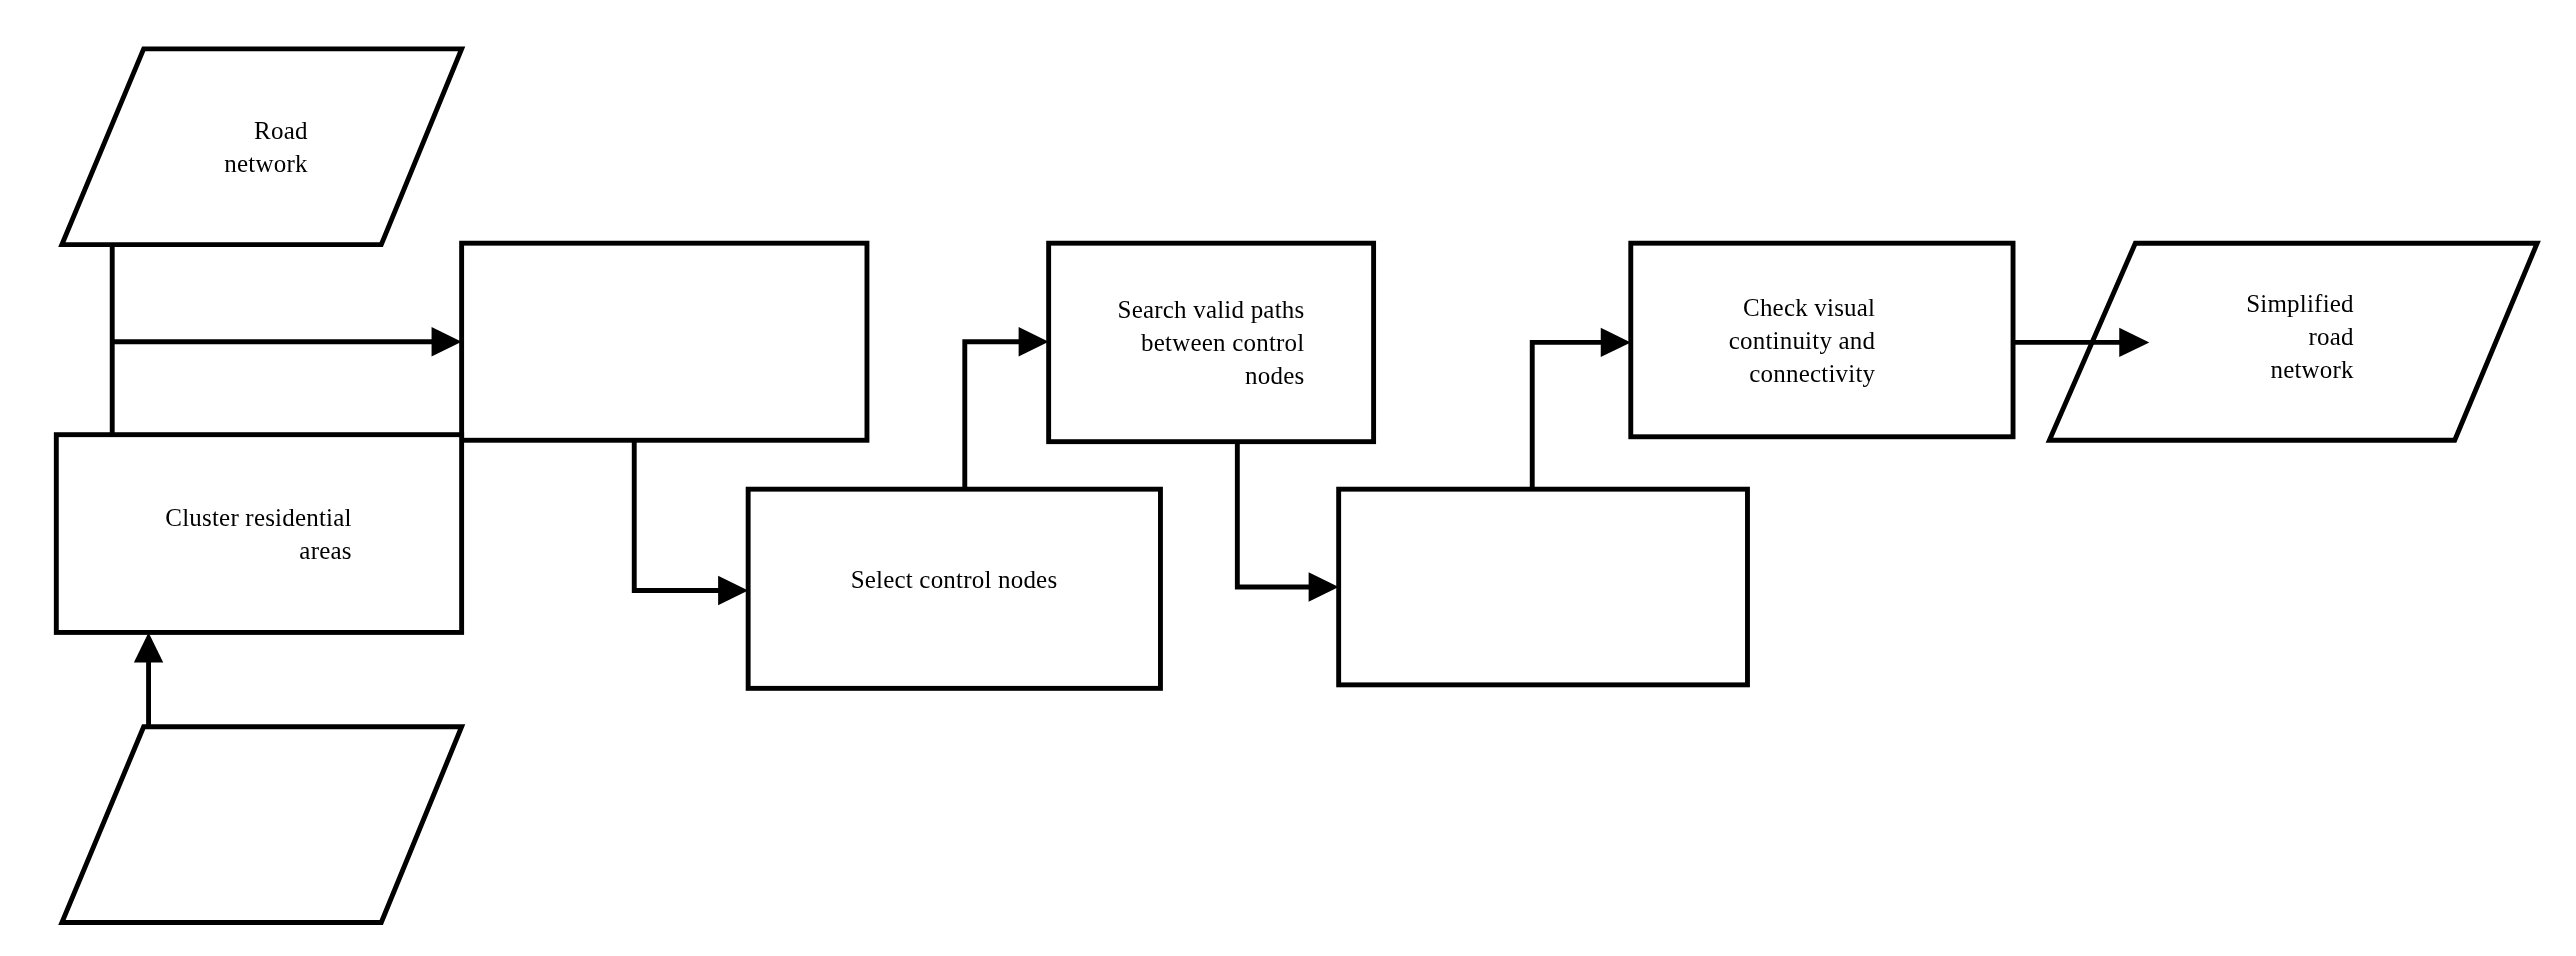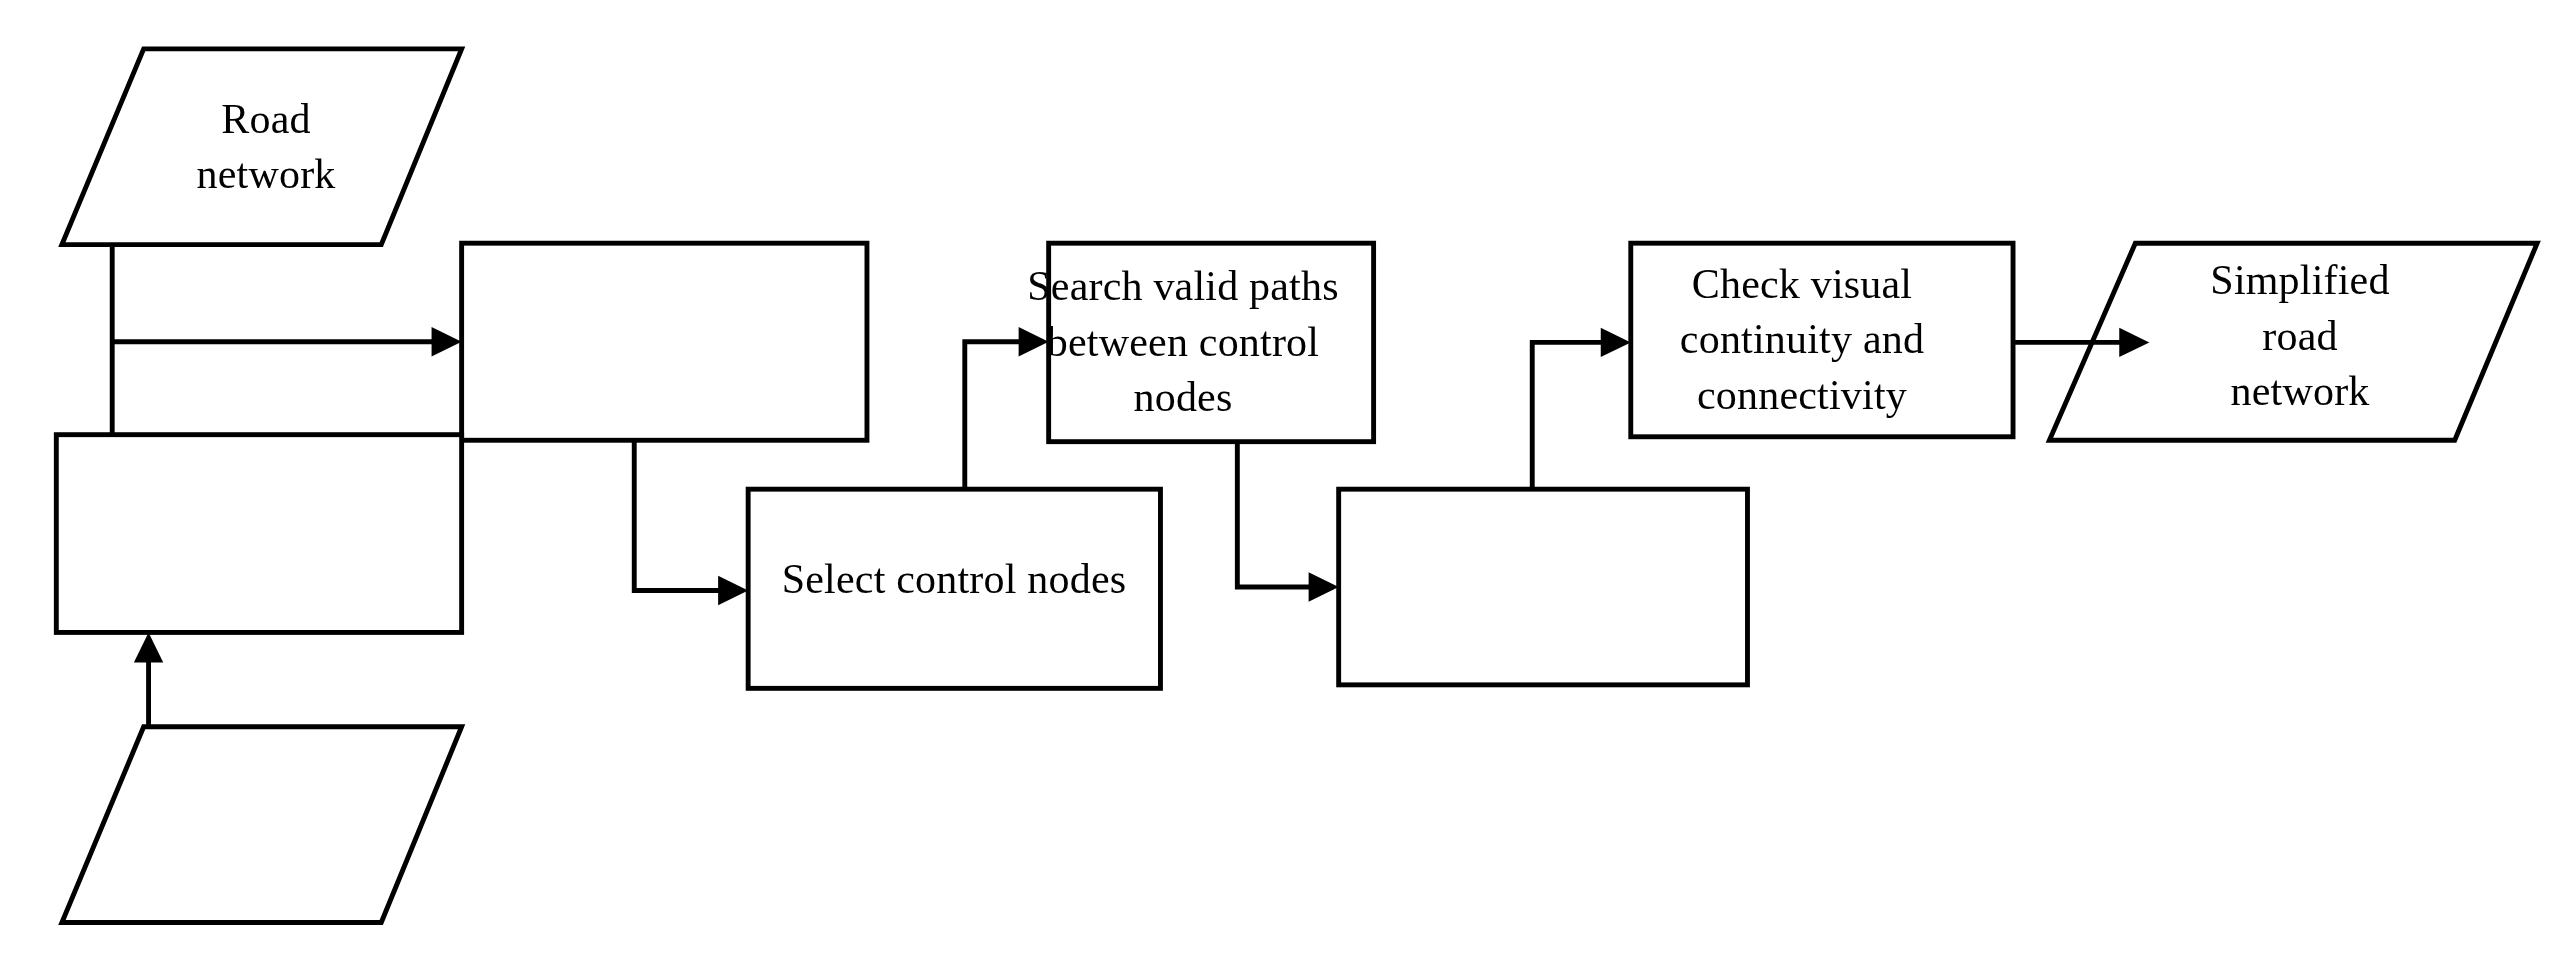--- a/index.html
+++ b/index.html
@@ -39,24 +39,24 @@
   }
   .arrow-head {
     fill: #000000;
     stroke: none;
   }
   .node-label {
     position: absolute;
     display: flex;
     align-items: center;
     justify-content: center;
-    text-align: center;
+    text-align: right;
     color: #000000;
     font-family: "Liberation Serif", "DejaVu Serif", serif;
-    font-size: 42px;
+    font-size: 25px;
     line-height: 1.32;
     letter-spacing: 0.2px;
     white-space: pre-line;
     pointer-events: none;
   }
 </style>
 </head>
 <body>
 
 <div id="canvas">
@@ -103,31 +103,33 @@
 
     <path class="connector" d="M 2880,490 L 3060,490"></path>
     <polygon class="arrow-head" points="3075,490 3032,469 3032,511"></polygon>
 
   </svg>
 
   <div class="node-label" style="left:126px; top:49px; width:280px; height:196px;">Road
 network</div>
 
 
-  <div class="node-label" style="left:1022px; top:243px; width:322px; height:199px;">Search valid paths
+  <div class="node-label" style="left:1050px; top:243px; width:322px; height:199px;">Search valid paths
 between control
 nodes</div>
 
   <div class="node-label" style="left:1612px; top:243px; width:380px; height:194px;">Check visual
 continuity and
 connectivity</div>
 
   <div class="node-label" style="left:2118px; top:238px; width:364px; height:197px;">Simplified
 road
 network</div>
 
+  <div class="node-label" style="left:57px; top:435px; width:403px; height:198px;">Cluster residential
+areas</div>
 
   <div class="node-label" style="left:749px; top:480px; width:410px; height:199px;">Select control nodes</div>
 
 
 
 </div>
 
 
 </body></html>

